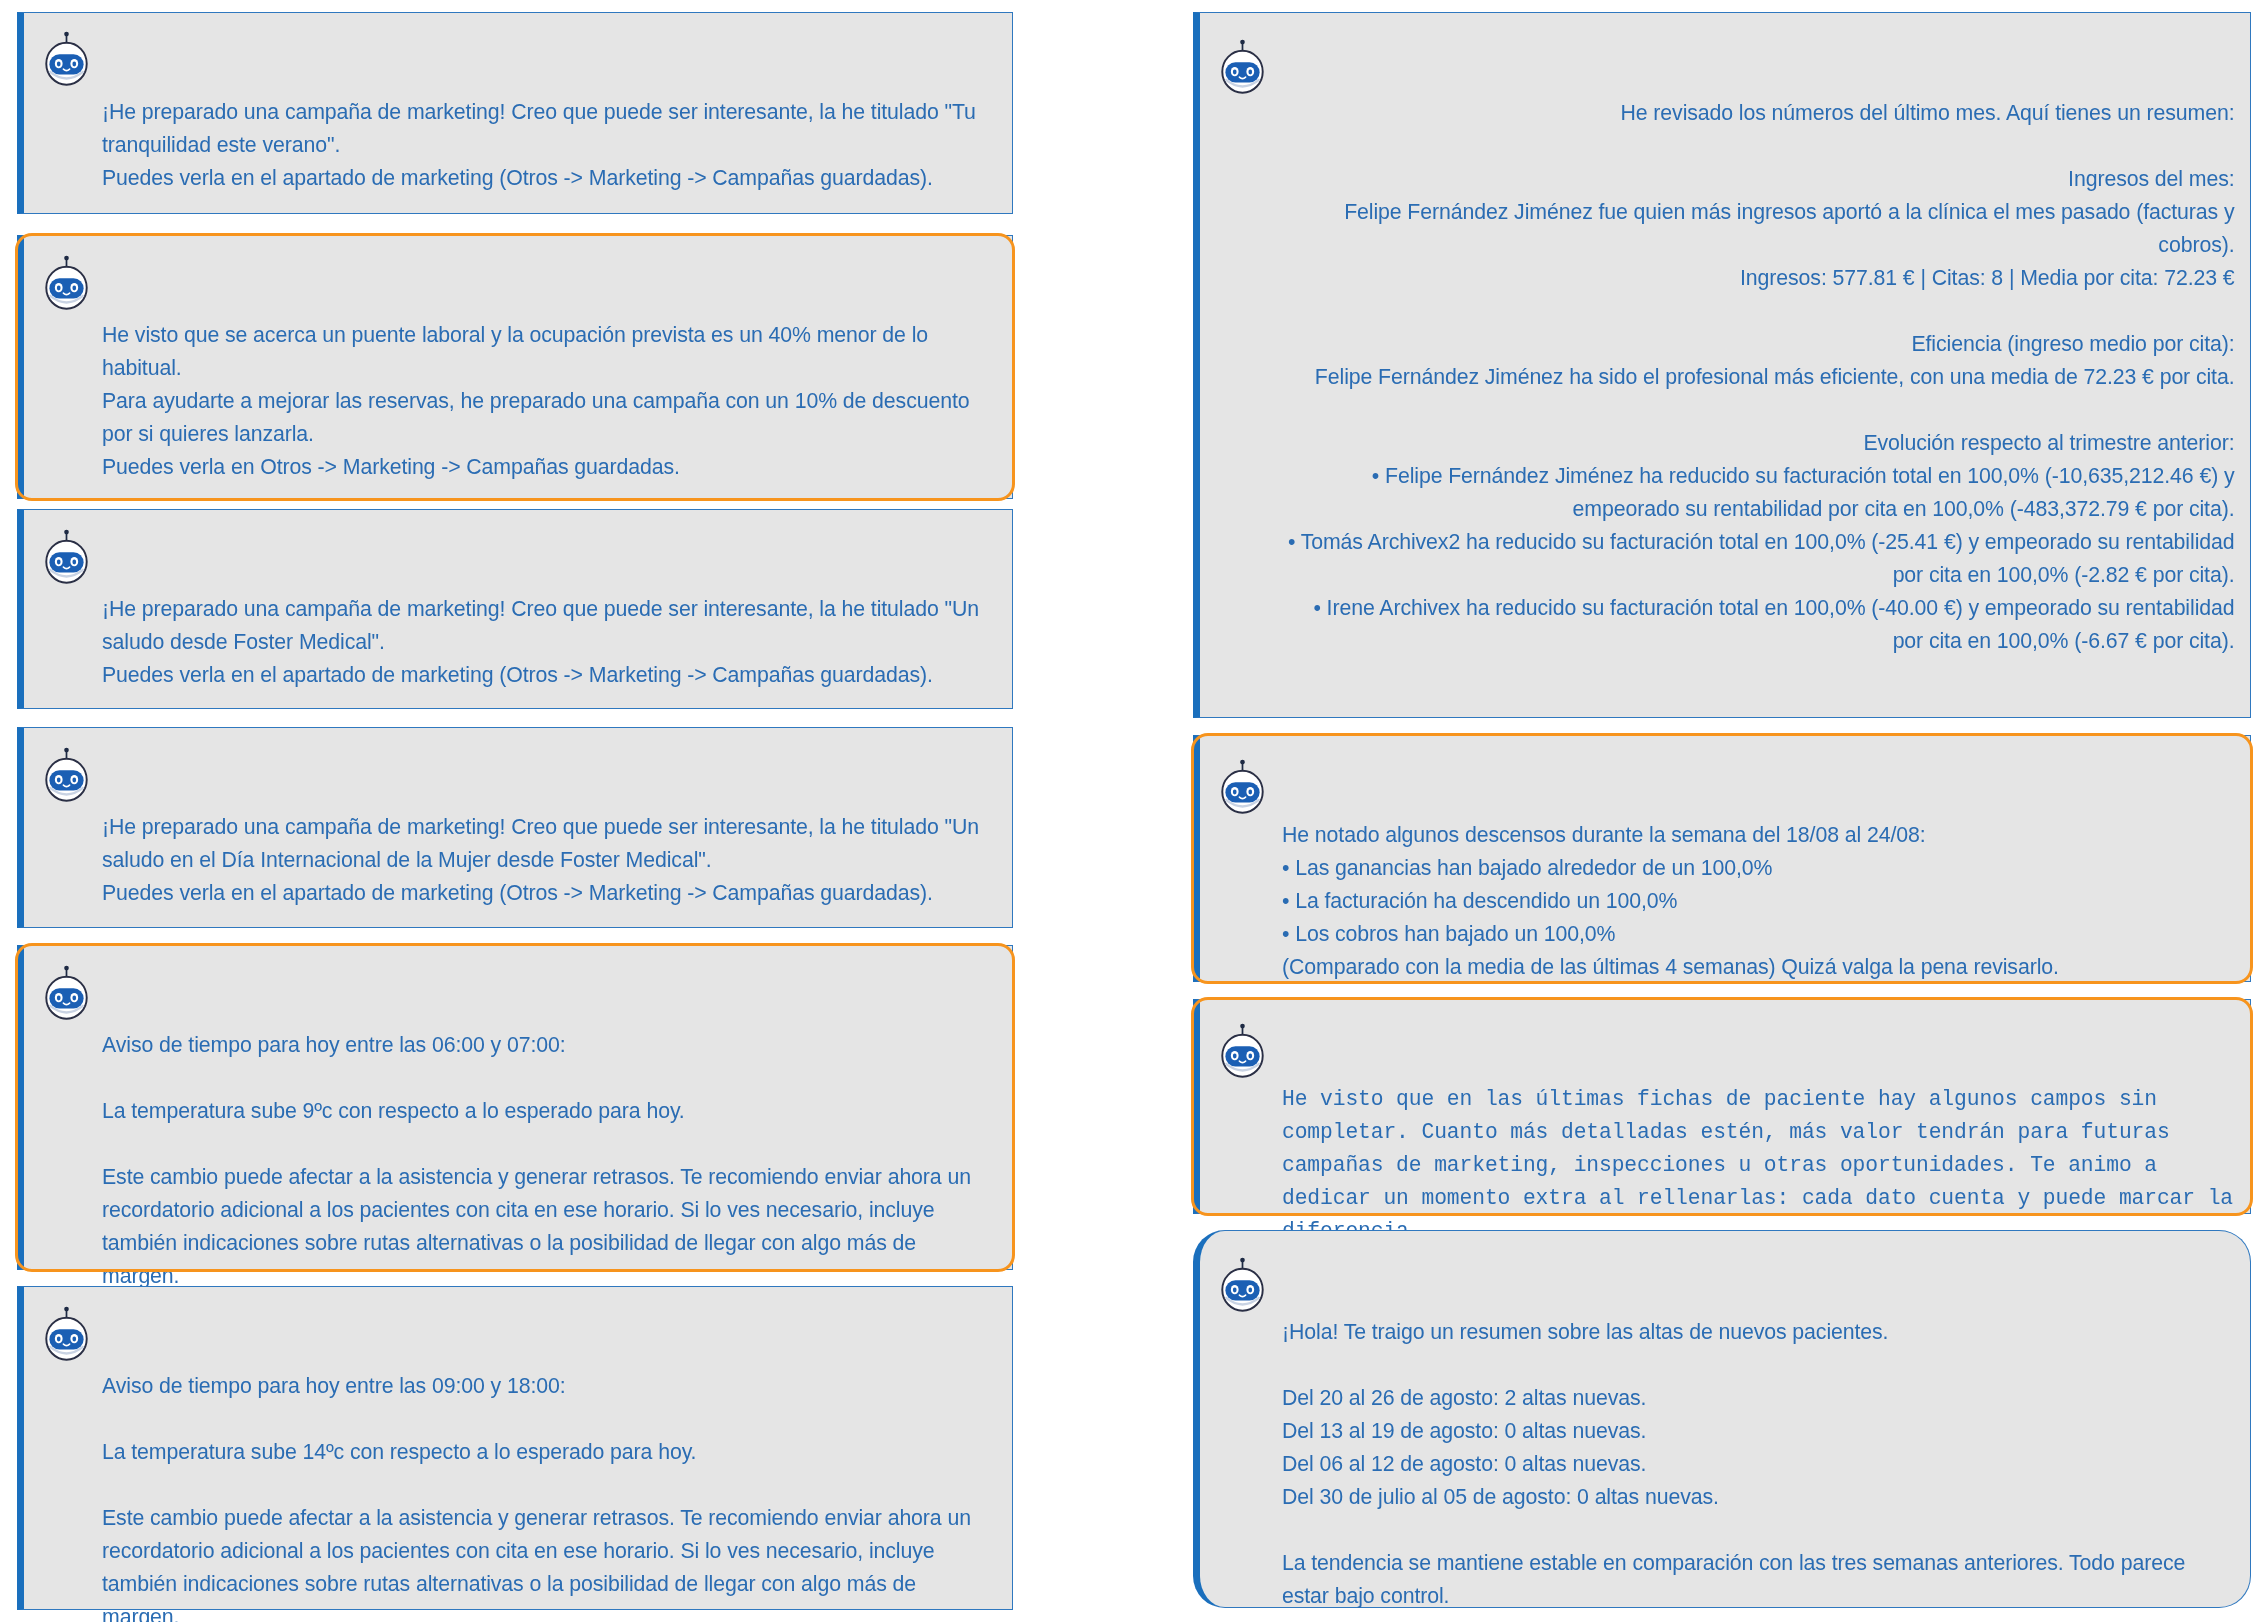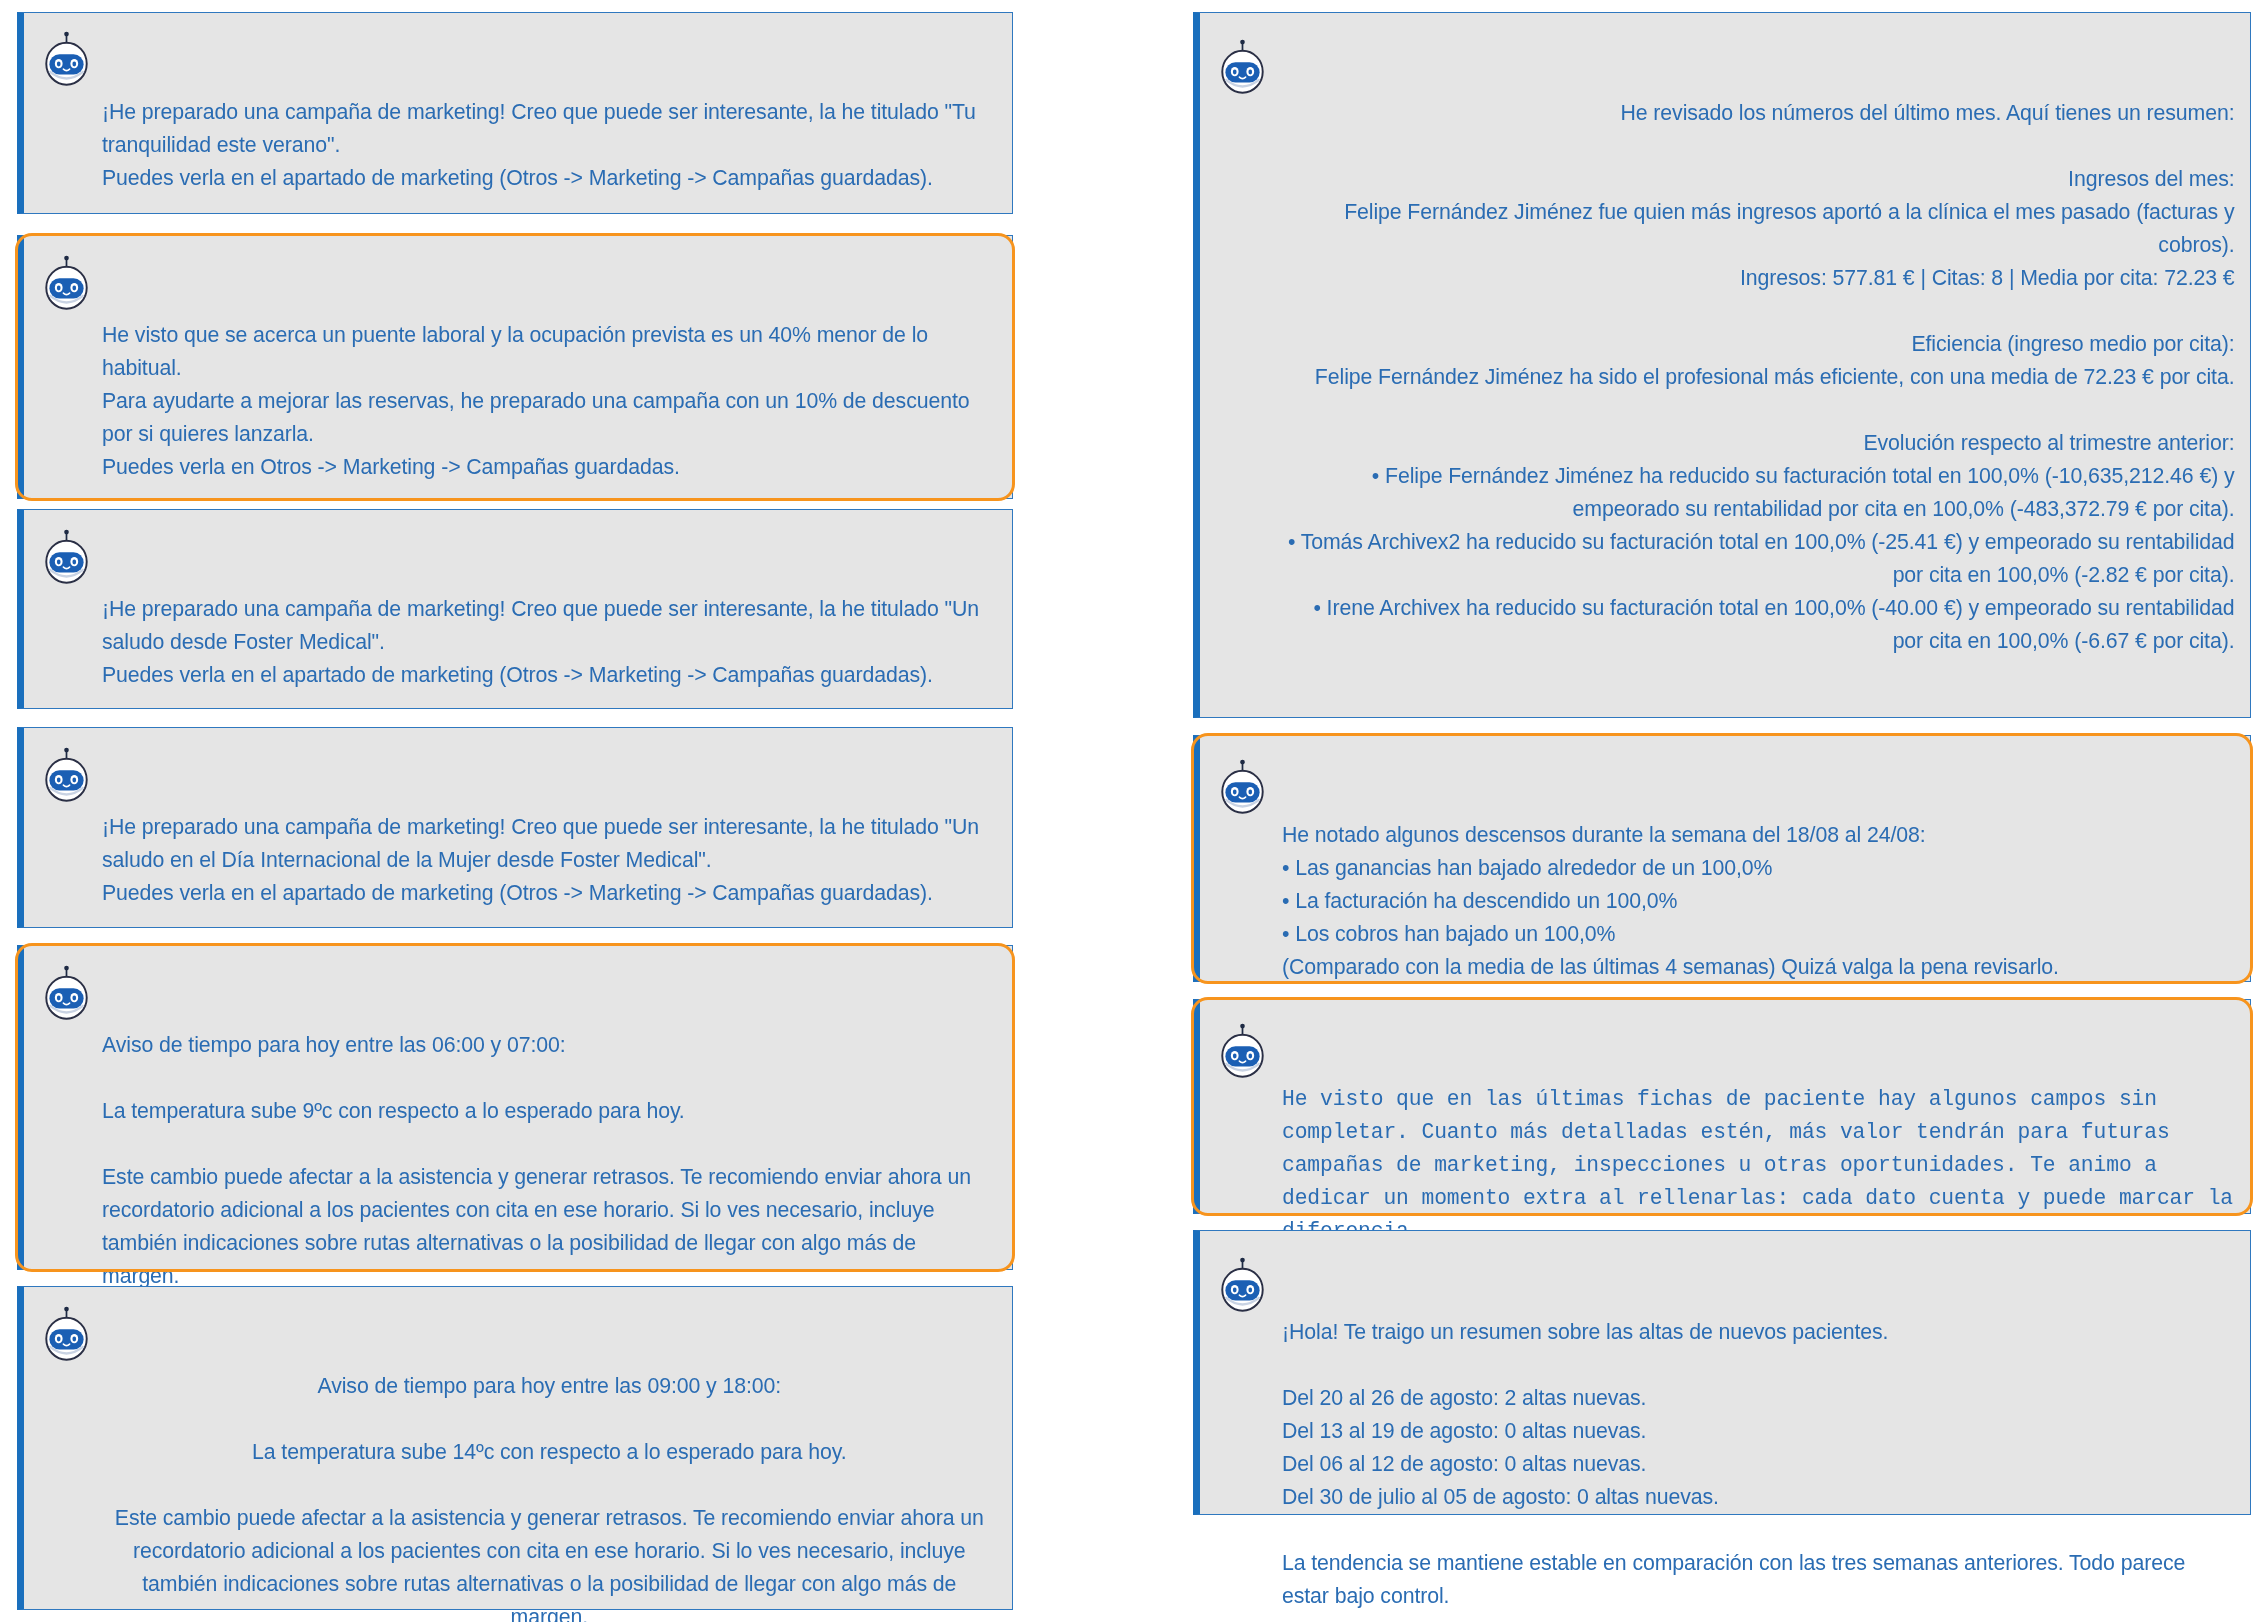--- a/index.html
+++ b/index.html
@@ -102,21 +102,21 @@
   <div class="content">
     <span class="para">Aviso de tiempo para hoy entre las 06:00 y 07:00:
 
 La temperatura sube 9ºc con respecto a lo esperado para hoy.
 
 Este cambio puede afectar a la asistencia y generar retrasos. Te recomiendo enviar ahora un recordatorio adicional a los pacientes con cita en ese horario. Si lo ves necesario, incluye también indicaciones sobre rutas alternativas o la posibilidad de llegar con algo más de margen.</span>
     <span class="date">26/08/2025</span>
   </div>
 </div>
 
-<div class="card" style="left:17px; top:1286px; width:996px; height:324px;text-align:center;">
+<div class="card" style="left:17px; top:1286px; width:996px; height:324px;">
   <svg class="robot" viewBox="0 0 60 72" width="47" height="56">
       <use href="#robot"></use>
     </svg>
   <div class="content">
     <span class="para">Aviso de tiempo para hoy entre las 09:00 y 18:00:
 
 La temperatura sube 14ºc con respecto a lo esperado para hoy.
 
 Este cambio puede afectar a la asistencia y generar retrasos. Te recomiendo enviar ahora un recordatorio adicional a los pacientes con cita en ese horario. Si lo ves necesario, incluye también indicaciones sobre rutas alternativas o la posibilidad de llegar con algo más de margen.</span>
     
@@ -163,21 +163,21 @@
 <div class="card highlight" style="left:1193px; top:999px; width:1058px; height:215px;font-family:Liberation Mono, monospace;">
   <svg class="robot" style="top:23px;" viewBox="0 0 60 72" width="47" height="56">
       <use href="#robot"></use>
     </svg>
   <div class="content" style="left:82px; top:17px;">
     <span class="para">He visto que en las últimas fichas de paciente hay algunos campos sin completar. Cuanto más detalladas estén, más valor tendrán para futuras campañas de marketing, inspecciones u otras oportunidades. Te animo a dedicar un momento extra al rellenarlas: cada dato cuenta y puede marcar la diferencia.</span>
     <span class="date">26/08/2025</span>
   </div>
 </div>
 
-<div class="card" style="left:1193px; top:1230px; width:1058px; height:285px;">
+<div class="card" style="left:1193px; top:1230px; width:1058px; height:378px;border-radius:32px;">
   <svg class="robot" style="top:26px;" viewBox="0 0 60 72" width="47" height="56">
       <use href="#robot"></use>
     </svg>
   <div class="content" style="left:82px; top:18.6px;">
     <span class="para">¡Hola! Te traigo un resumen sobre las altas de nuevos pacientes.
 
 Del 20 al 26 de agosto: 2 altas nuevas.
 Del 13 al 19 de agosto: 0 altas nuevas.
 Del 06 al 12 de agosto: 0 altas nuevas.
 Del 30 de julio al 05 de agosto: 0 altas nuevas.

